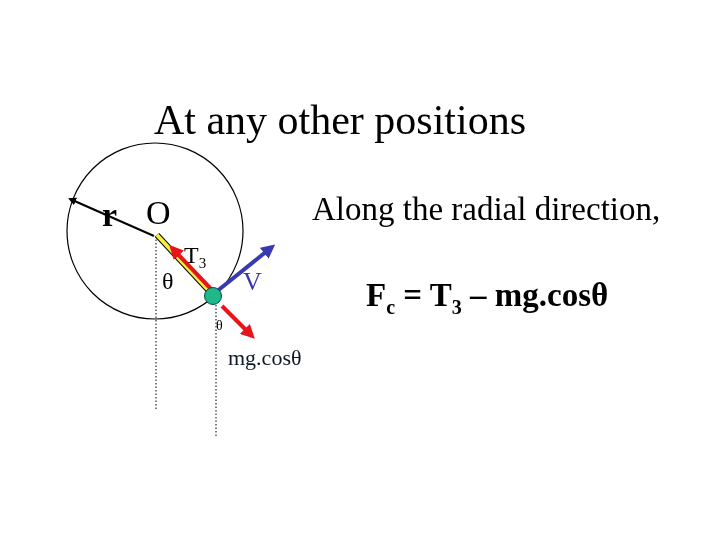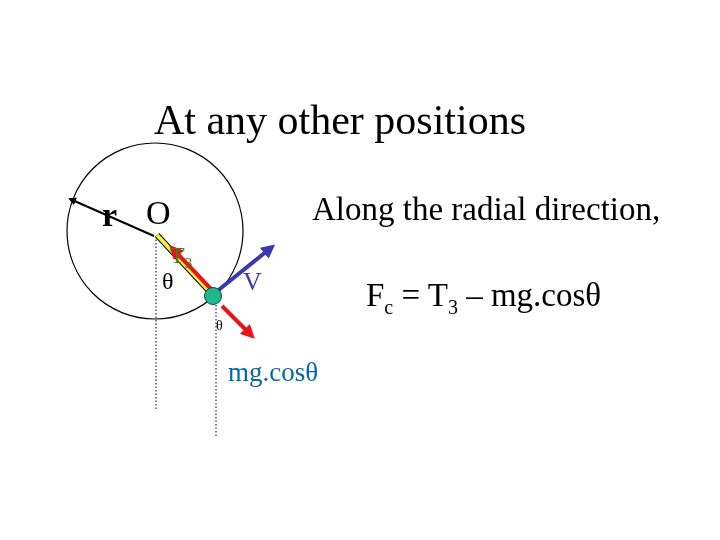--- a/index.html
+++ b/index.html
@@ -1,30 +1,30 @@
 <!DOCTYPE html>
 <html><head>
   <meta charset="utf-8">
   <style>
     html, body { margin:0; padding:0; background:#ffffff; }
     body { width:720px; height:540px; position:relative; overflow:hidden;
            font-family:"Liberation Serif", "DejaVu Serif", serif; color:#000; }
     .abs { position:absolute; white-space:nowrap; }
     .title { left:0; width:680px; top:72px; text-align:center; font-size:42px; line-height:48px;margin-top:24px; }
     .radial { left:312px; top:190px; font-size:33px; line-height:38px;text-align:center; }
-    .eq { left:366px; top:276px; font-size:33px; line-height:38px; }
+    .eq { left:366px; top:276px; font-size:33px; line-height:38px;font-weight:bold; }
     .eq sub { font-size:20px; vertical-align:-8px; line-height:0; }
     .lbl-r { left:102px; top:197px; font-size:34px; font-weight:bold; line-height:36px; }
     .lbl-o { left:146px; top:195px; font-size:34px; line-height:36px; }
     .lbl-theta1 { left:162px; top:268px; font-size:24px; line-height:26px; }
     .lbl-theta2 { left:216px; top:318px; font-size:14px; line-height:16px; }
-    .lbl-t3 { left:170px; top:242px; font-size:24px; line-height:26px; color:#4d7c0f; }
+    .lbl-t3 { left:184px; top:242px; font-size:24px; line-height:26px; color:#000000; }
     .lbl-t3 sub { font-size:15px; vertical-align:-5px; line-height:0; }
     .lbl-v { left:243px; top:268px; font-size:26px; line-height:28px; color:#3a3ab0; }
-    .lbl-mg { left:228px; top:345px; font-size:27px; line-height:26px; color:#0369a1;margin-top:14px; }
+    .lbl-mg { left:228px; top:345px; font-size:22px; line-height:26px; color:#0f172a; }
     svg { position:absolute; left:0; top:0; }
   </style>
 </head>
 <body>
 
 <svg width="720" height="540">
   <defs>
     <marker id="ah-black" markerWidth="8" markerHeight="8" refX="6" refY="4" orient="auto" markerUnits="userSpaceOnUse">
       <path d="M0,0 L8,4 L0,8 z" fill="#000"></path>
     </marker>

